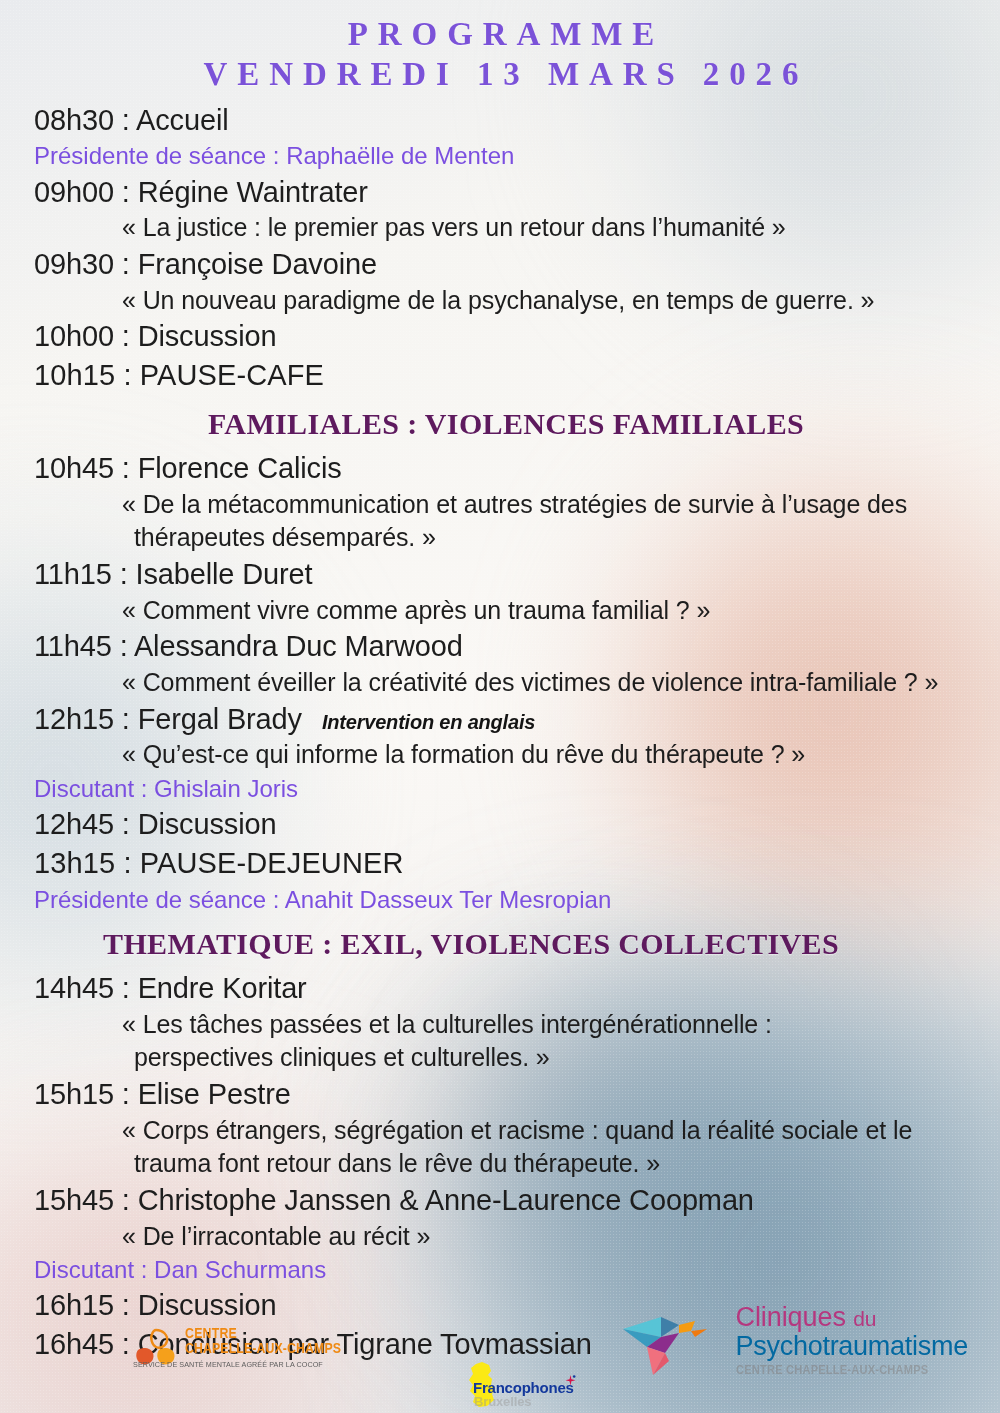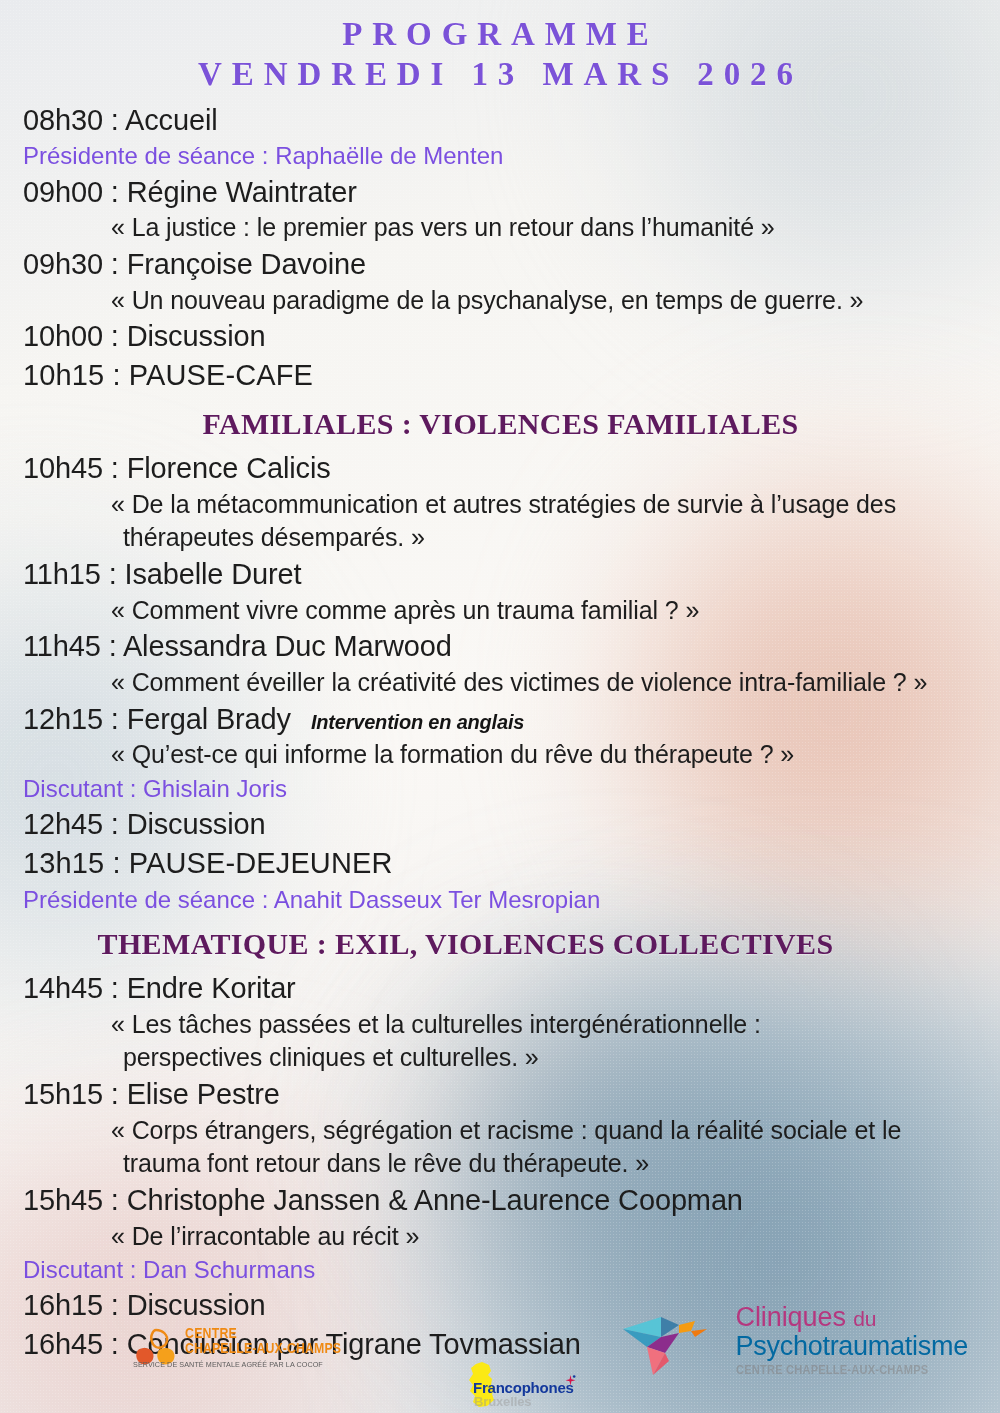--- a/index.html
+++ b/index.html
@@ -92,21 +92,21 @@
       radial-gradient(rgba(255,255,255,0.55) 0.7px, transparent 0.8px),
       radial-gradient(rgba(0,0,0,0.05) 0.6px, transparent 0.7px);
     background-size: 3px 3px, 4px 4px;
     background-position: 0 0, 1px 2px;
   }
 
   
   .content {
     position: relative;
     z-index: 2;
-    padding: 14px 22px 0 23px;
+    padding: 14px 22px 0 34px;
   }
 
   .title-block {
     text-align: center;
     margin-bottom: 6px;
   }
   .title-line {
     font-family: "Liberation Serif", "DejaVu Serif", serif;
     font-weight: bold;
     color: #7b52d8;

